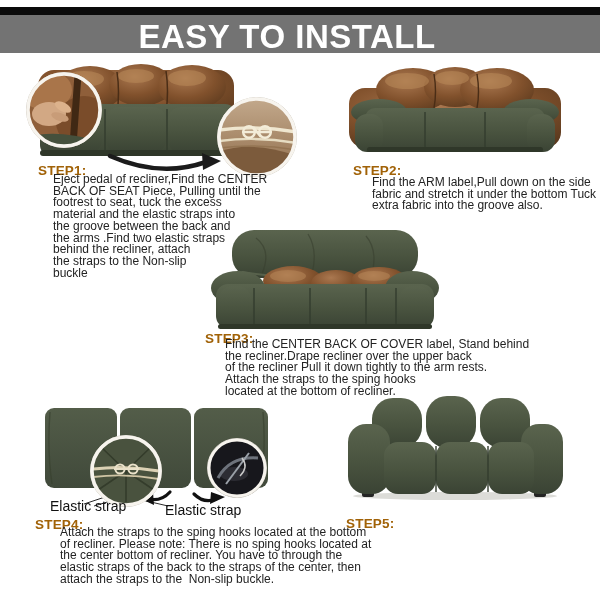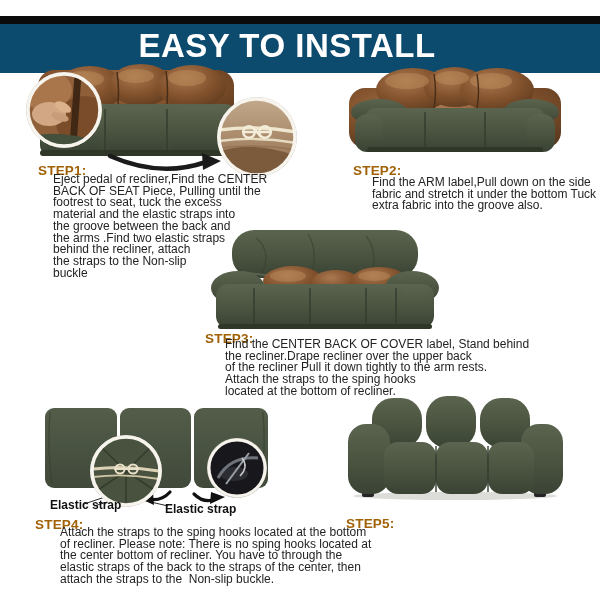--- a/index.html
+++ b/index.html
@@ -1,27 +1,27 @@
 <!DOCTYPE html>
 <html><head>
 <meta charset="utf-8">
 <style>
   html,body { margin:0; padding:0; background:#fff; }
   .canvas { position:relative; width:600px; height:600px; background:#ffffff; overflow:hidden;
             font-family:"Liberation Sans", sans-serif; }
-  .hdr { position:absolute; left:0; top:16px; width:600px; height:57px; background:#0c4a6e; }
+  .hdr { position:absolute; left:0; top:7px; width:600px; height:46px; background:#737373; }
   .hdr-strip { position:absolute; left:0; top:0; width:600px; height:8px; background:#0b0b0b; }
   .title { position:absolute; top:11px; left:0; width:600px; text-align:center; color:#ffffff;
            font-weight:bold; font-size:33px; letter-spacing:0.5px; transform:translateX(-13px);
            white-space:nowrap; }
   .fig { position:absolute; }
   .step-label { position:absolute; font-weight:bold; font-size:13.5px; color:#a16207; letter-spacing:0.2px; }
   .step-text  { position:absolute; font-size:12px; line-height:11.7px; color:#232323; white-space:pre; }
   .note { color:#d94b4b; }
-  .strap-label { position:absolute; font-weight:bold; font-size:12px; color:#111111; white-space:nowrap; }
+  .strap-label { position:absolute; font-weight:normal; font-size:14px; color:#111111; white-space:nowrap; }
 </style>
 </head>
 <body>
 
 <div class="canvas">
 
   <div class="hdr">
     <div class="hdr-strip"></div>
     <div class="title">EASY TO INSTALL</div>
   </div>

